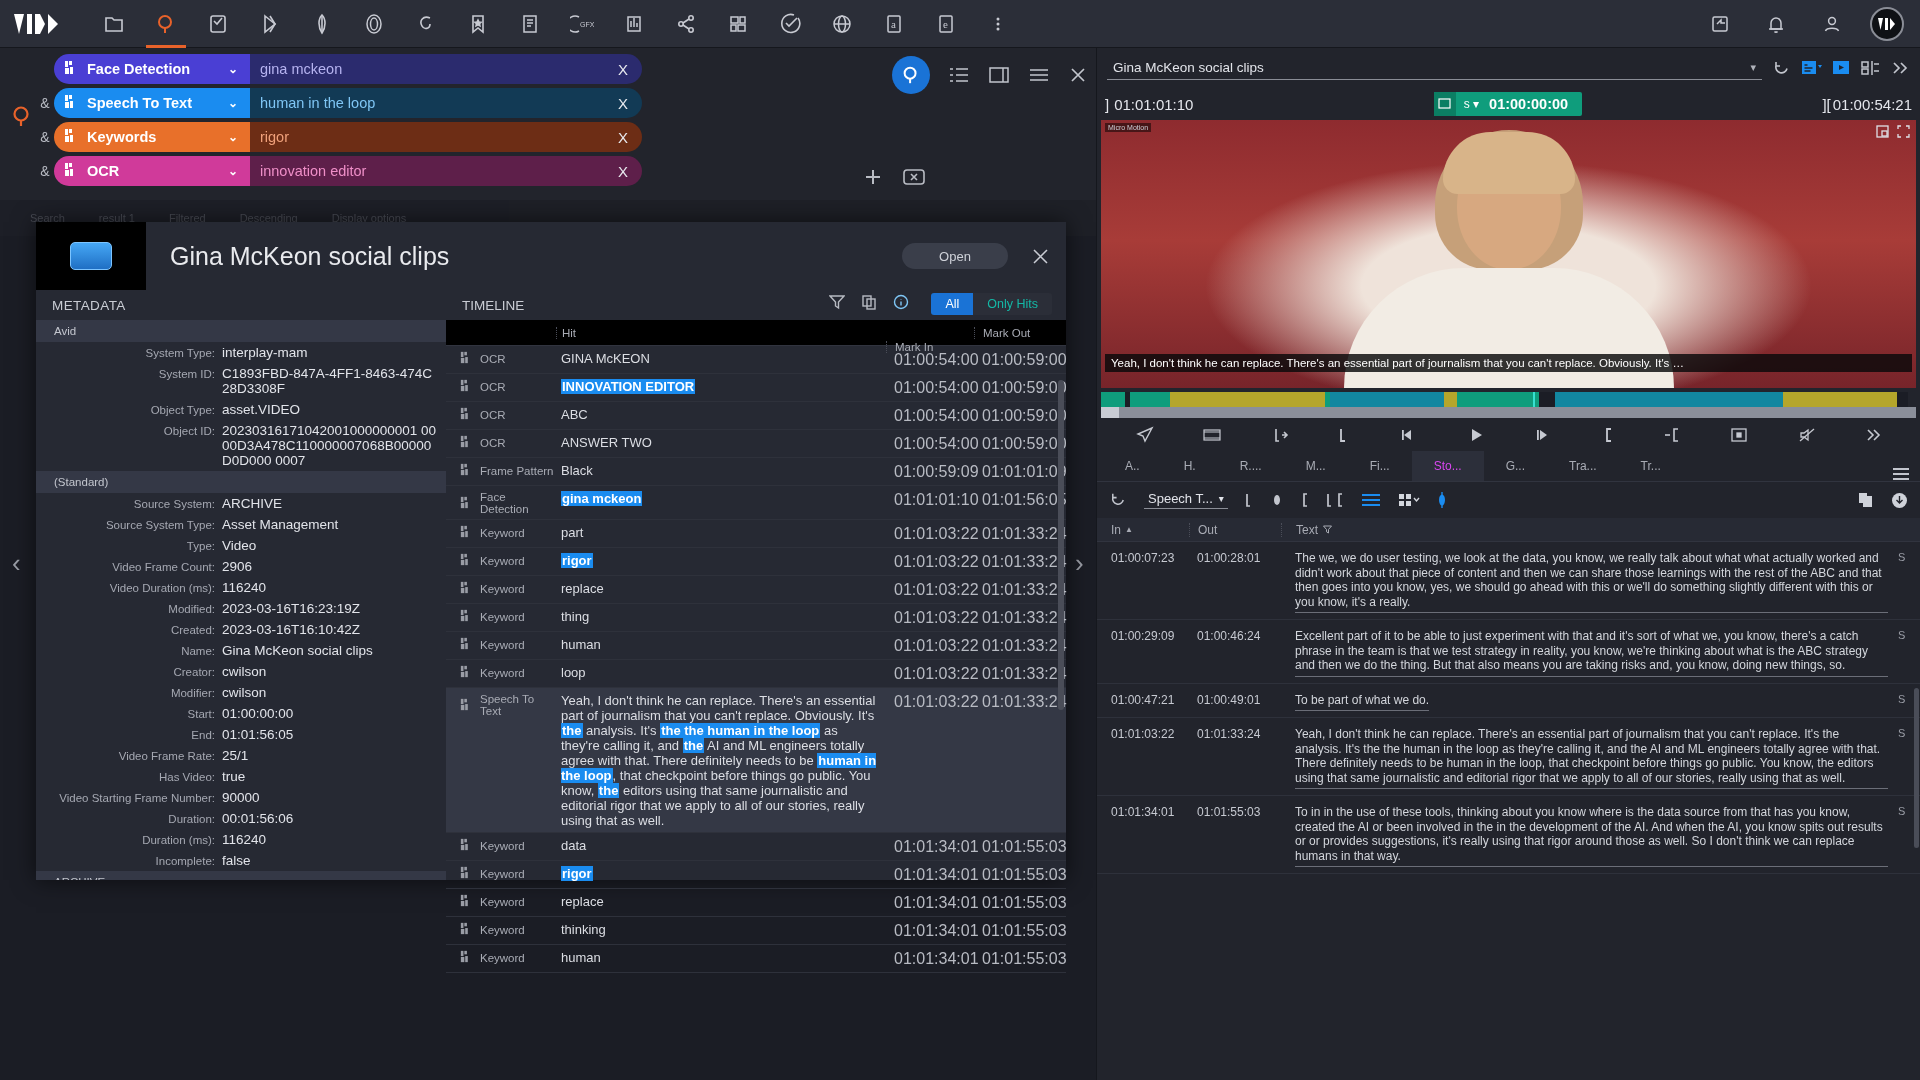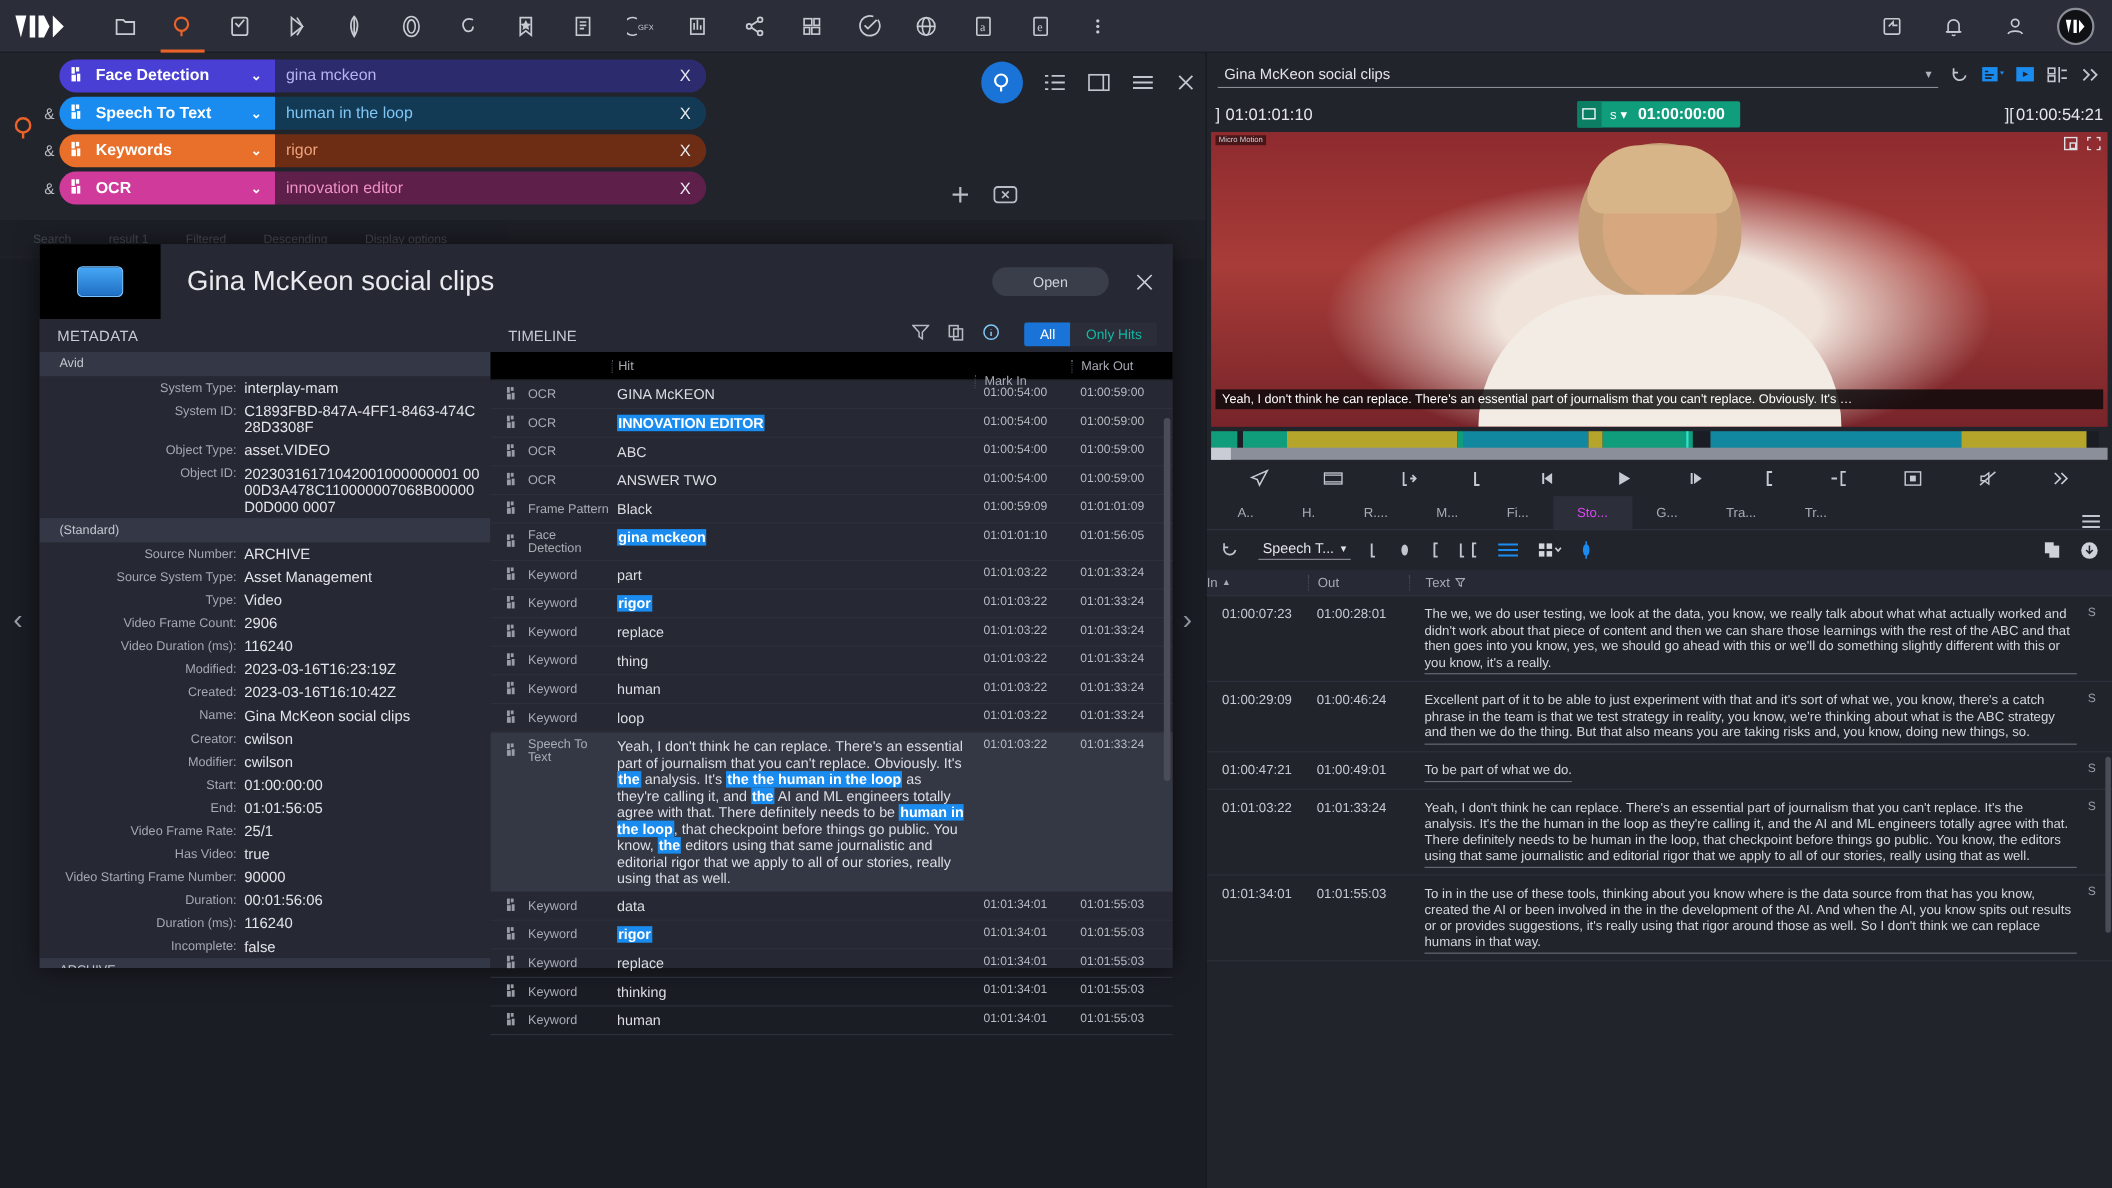--- a/index.html
+++ b/index.html
@@ -79,21 +79,21 @@
   .c-type{width:110px;padding-left:22px;}
   .c-hit{flex:1;padding-left:5px;border-left:1px dotted #4a4d58;}
   .c-in{width:88px;border-left:1px dotted #4a4d58;padding-left:8px;margin-top:28px;}
   .c-out{width:92px;border-left:1px dotted #4a4d58;padding-left:8px;}
 
   .hitrow{display:flex;min-height:26px;align-items:flex-start;border-bottom:1px solid #2e313b;
     font-size:13px;padding-top:5px;padding-bottom:4px;}
   .hitrow.sel{background:#343845;}
   .hr-type{width:110px;display:flex;align-items:center;gap:7px;padding-left:14px;font-size:11.5px;color:#a9acb5;}
   .hr-hit{flex:1;padding-left:5px;color:#dcdee4;line-height:15px;padding-right:8px;}
-  .hr-in,.hr-out{font-size:11px;color:#b8bbc3;padding-left:8px;}
+  .hr-in,.hr-out{font-size:16px;color:#b8bbc3;padding-left:8px;}
   .hr-in{width:88px;} .hr-out{width:92px;}
   mark{background:#1a8cf0;color:#fff;font-weight:bold;padding:0 1px;}
   .sttxt mark{background:#1a8cf0;}
   .tl-scroll{position:absolute;right:2px;top:90px;width:6px;height:330px;background:#4a4d58;border-radius:3px;}
 
   .arrow-l,.arrow-r{position:absolute;top:548px;color:#9b9ea7;font-size:26px;font-weight:200;}
   .arrow-l{left:12px;} .arrow-r{left:1075px;}
 
   
   .viewer{position:absolute;left:1096px;top:48px;width:824px;height:1032px;background:#22242c;
@@ -141,21 +141,21 @@
   .tab{padding:0 22px;height:30px;display:flex;align-items:center;cursor:pointer;}
   .tab.on{background:#2c2f3a;color:#d946ef;}
   .tabmenu{margin-left:auto;padding-right:10px;color:#c2c5cd;display:flex;align-items:center;}
 
   .trtools{height:36px;display:flex;align-items:center;gap:17px;padding:0 12px;color:#c2c5cd;}
   .trsel{border-bottom:1px solid #8a8d96;display:flex;align-items:center;gap:6px;font-size:13px;
     color:#e2e4ea;padding:0 4px 2px;}
 
   .trhdr{height:24px;display:flex;align-items:center;font-size:12px;color:#a8abb4;
     border-bottom:1px solid #31343f;background:#272a34;}
-  .th-in{width:92px;display:flex;align-items:center;gap:4px;}
+  .th-in{width:92px;padding-left:14px;display:flex;align-items:center;gap:4px;}
   .th-out{width:92px;padding-left:8px;border-left:1px dotted #4a4d58;}
   .th-text{flex:1;padding-left:14px;border-left:1px dotted #4a4d58;display:flex;gap:5px;}
   .th-s{width:22px;}
 
   .trrow{display:flex;border-bottom:1px solid #2e313b;padding:9px 0 6px;font-size:12px;}
   .tr-in{width:92px;padding-left:14px;color:#c6c9d1;}
   .tr-out{width:92px;padding-left:8px;color:#c6c9d1;}
   .tr-text{flex:1;padding:0 10px 0 14px;color:#d3d6dc;line-height:14.5px;}
   .tr-text span{border-bottom:1px solid #6b6e78;display:inline-block;padding-bottom:3px;}
   .tr-s{width:22px;color:#9a9da6;font-size:11px;}
@@ -469,21 +469,21 @@
           <div class="mrow">
             <div class="mk">Object Type:</div>
             <div class="mv">asset.VIDEO</div>
           </div>
           <div class="mrow">
             <div class="mk">Object ID:</div>
             <div class="mv">20230316171042001000000001 0000D3A478C110000007068B00000D0D000 0007</div>
           </div>
           <div class="grp">(Standard)</div>
           <div class="mrow">
-            <div class="mk">Source Number:</div>
+            <div class="mk">Source System:</div>
             <div class="mv">ARCHIVE</div>
           </div>
           <div class="mrow">
             <div class="mk">Source System Type:</div>
             <div class="mv">Asset Management</div>
           </div>
           <div class="mrow">
             <div class="mk">Type:</div>
             <div class="mv">Video</div>
           </div>

